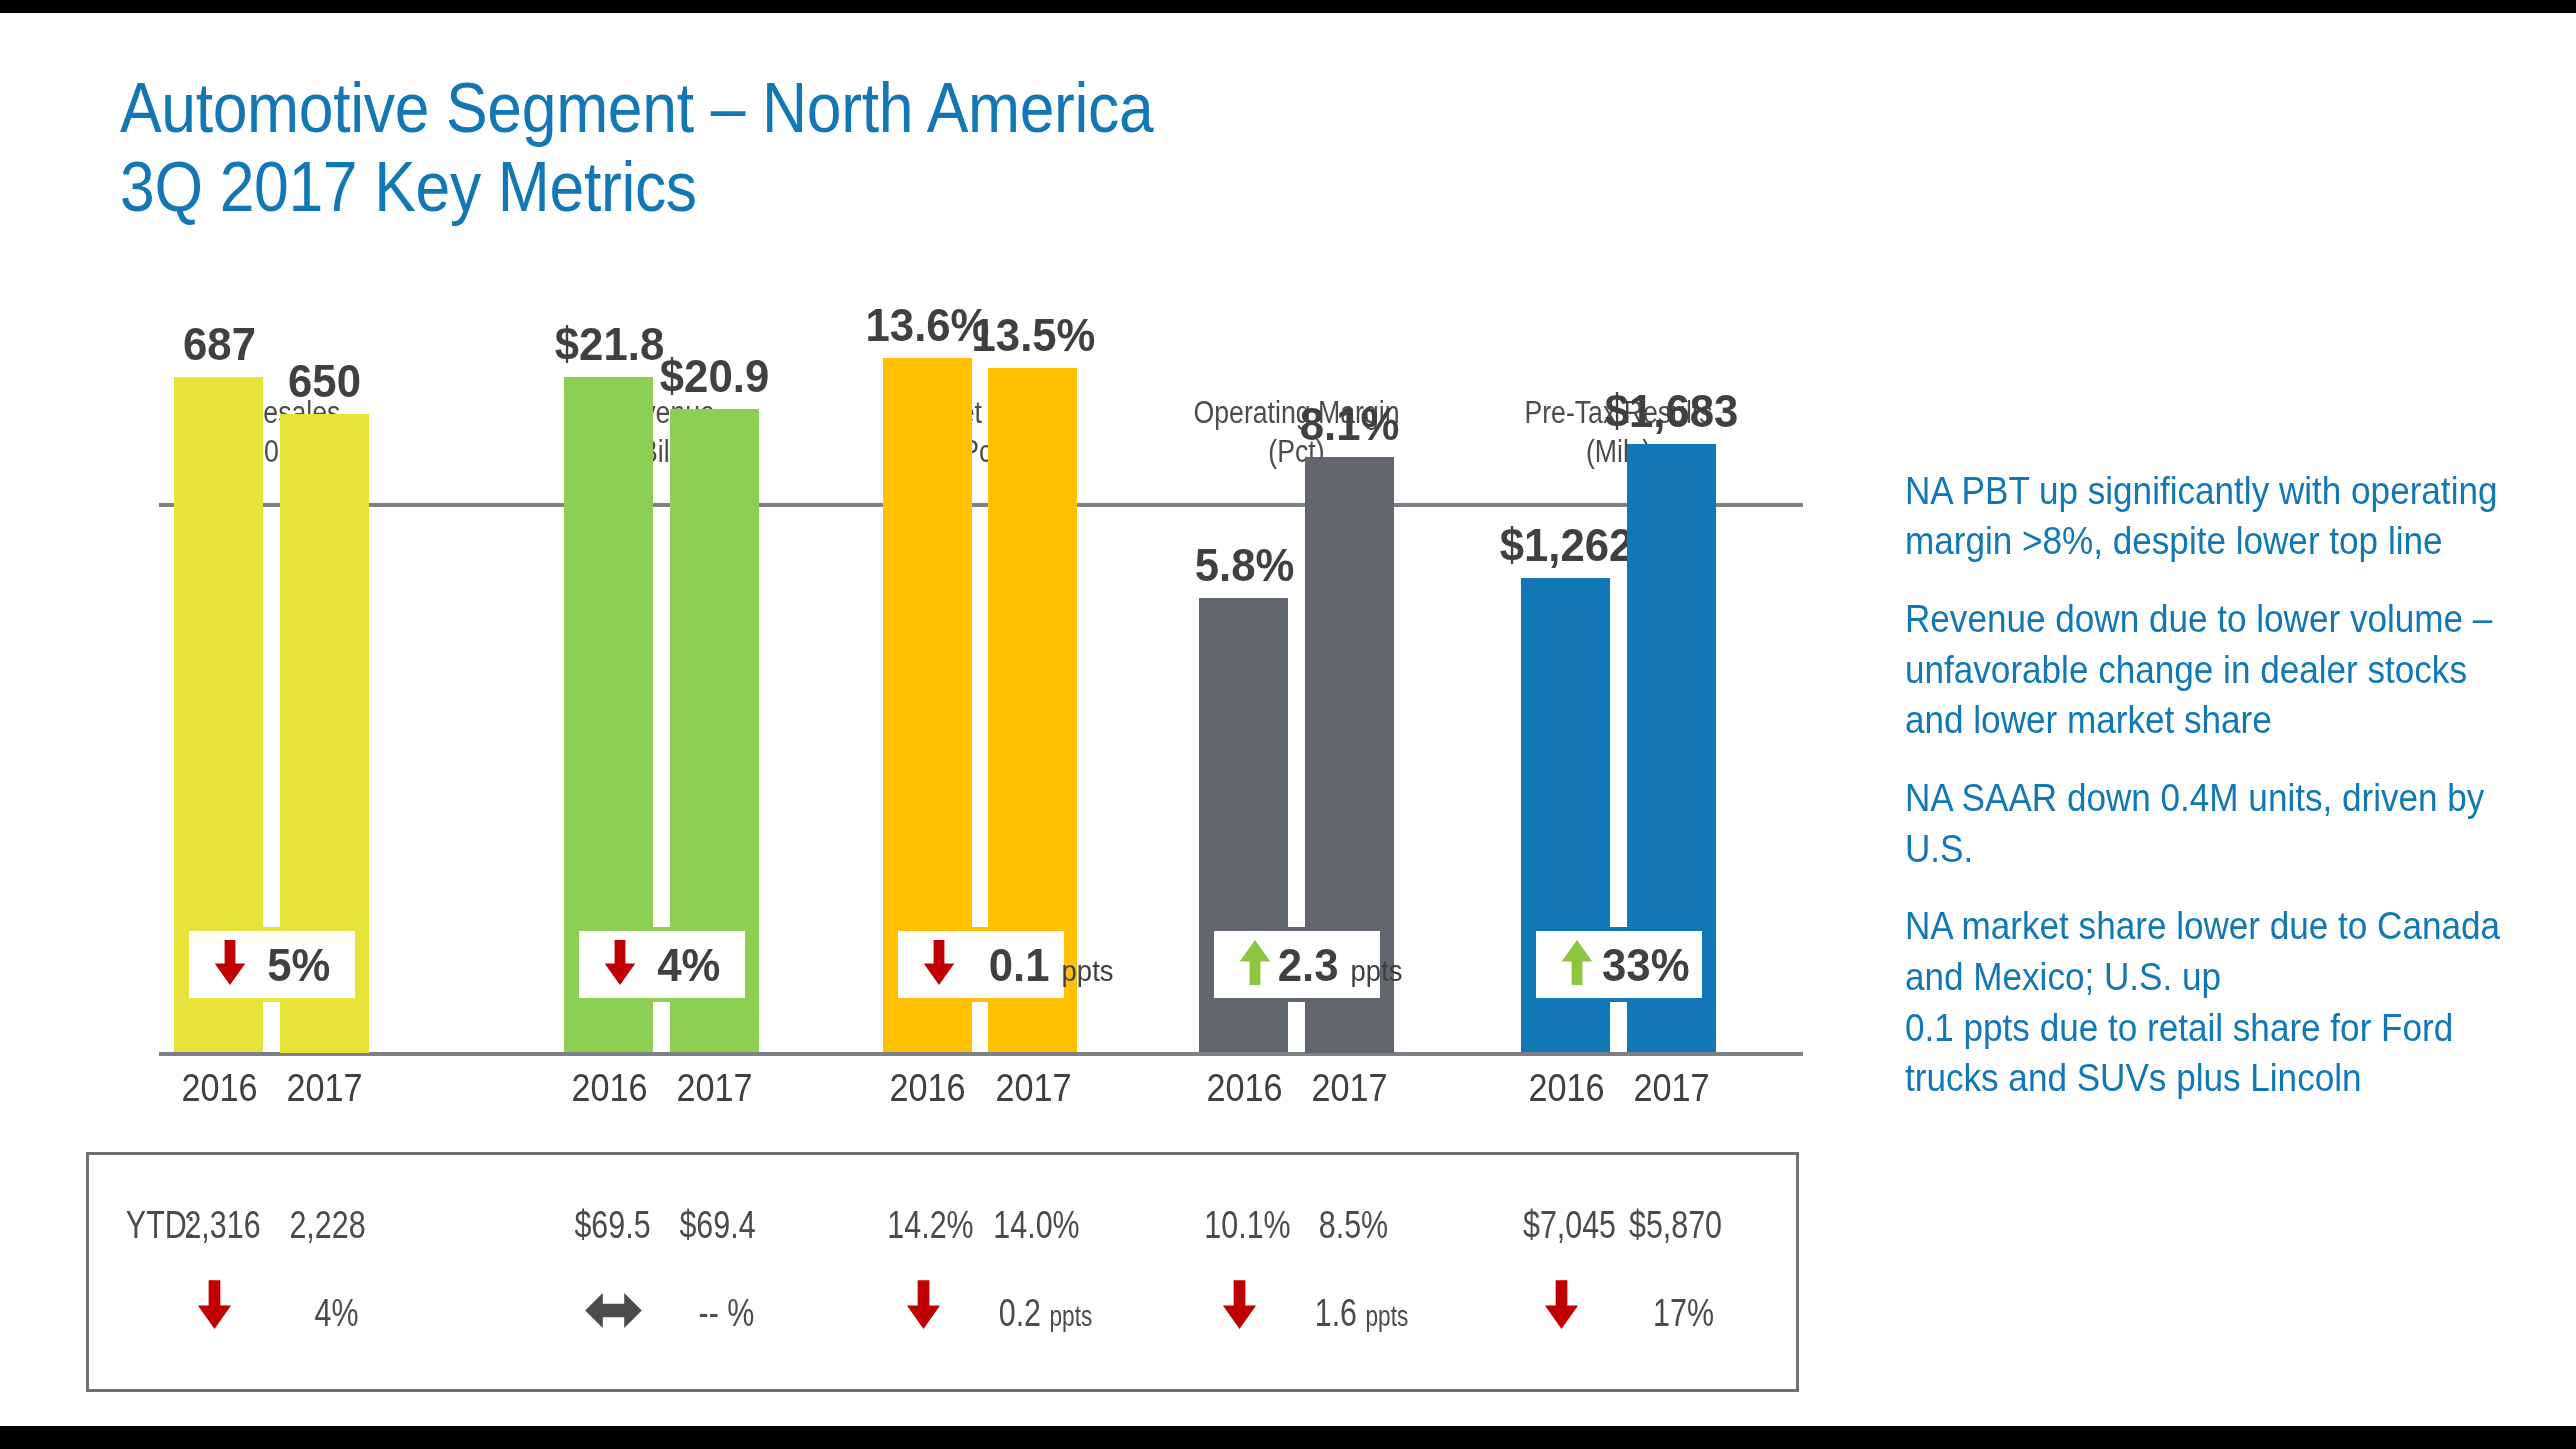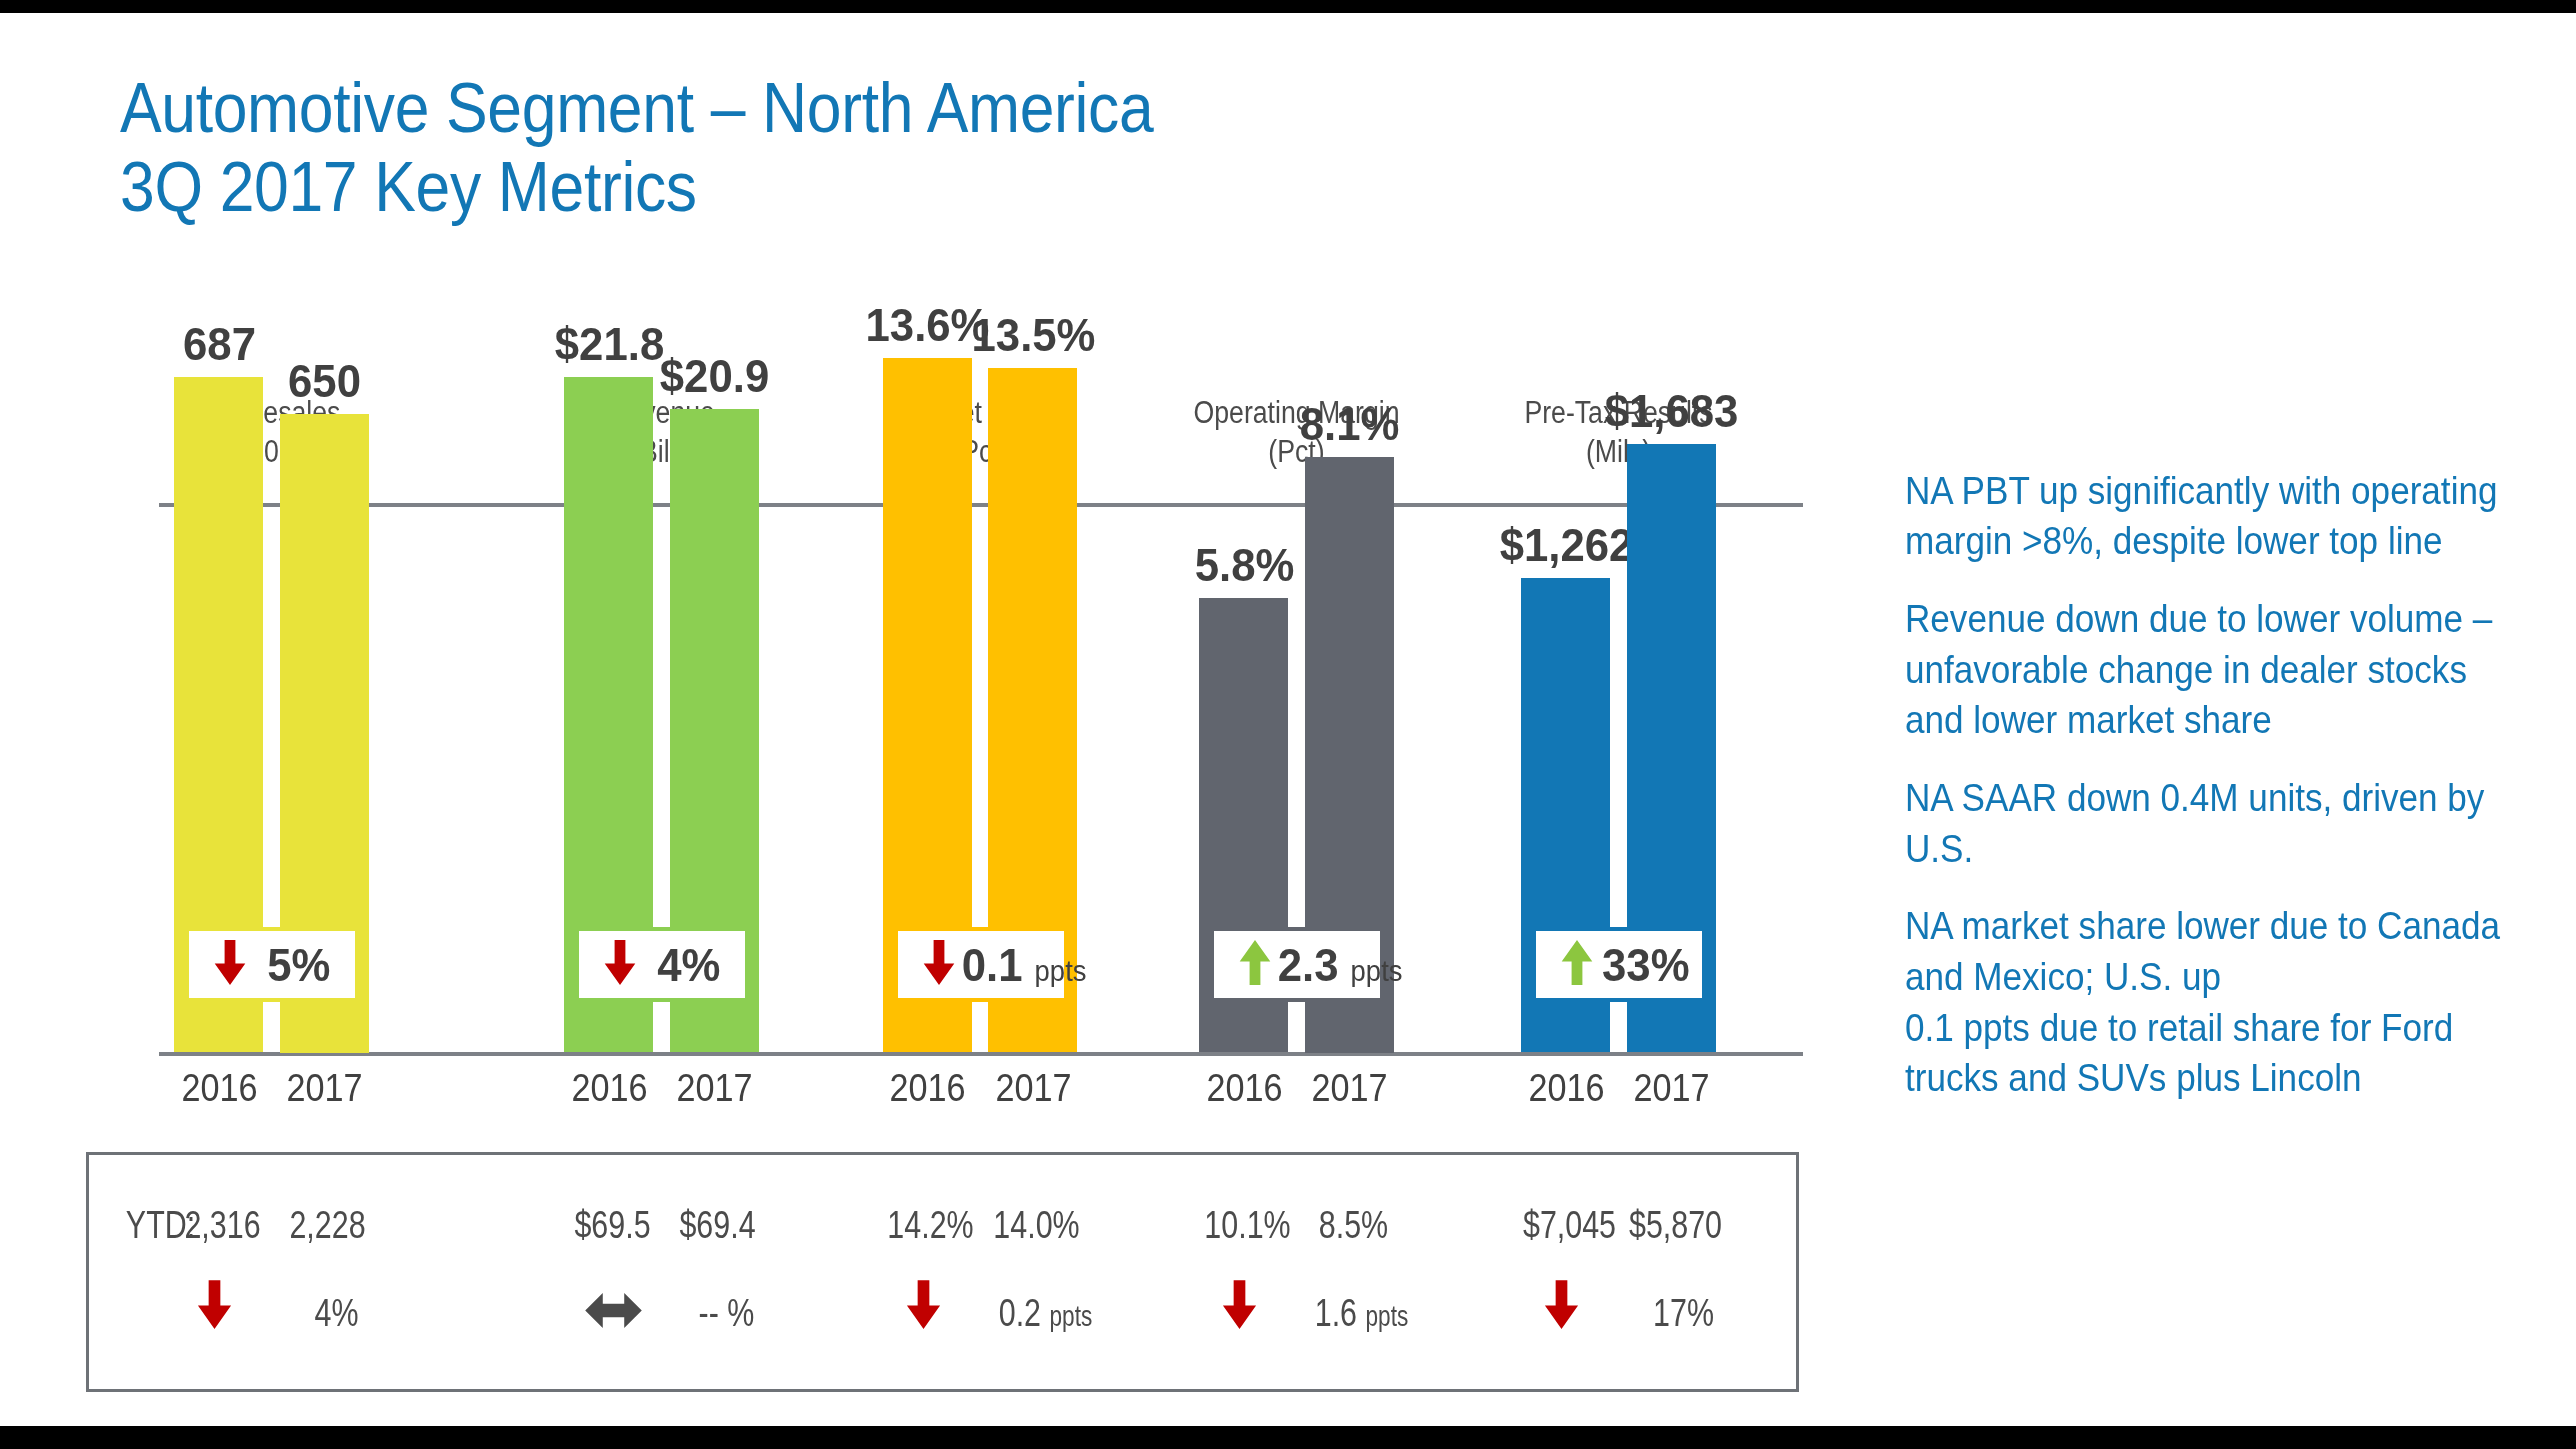--- a/index.html
+++ b/index.html
@@ -115,21 +115,21 @@
         <span class="delta">4%</span>
       </div>
       <div class="col-head" style="left: 775px; top: 380px; width: 411px;">Market Share
 (Pct)</div>
       <div class="bar" style="left: 883px; top: 345px; width: 89px; height: 694px; background: rgb(255, 192, 0);"></div>
       <div class="bar-label" style="left: 820px; top: 284px; width: 215px;">13.6%</div>
       <div class="yearlab" style="left: 838px; top: 1054px; width: 179px;">2016</div>
       <div class="bar" style="left: 988px; top: 355px; width: 89px; height: 684px; background: rgb(255, 192, 0);"></div>
       <div class="bar-label" style="left: 926px; top: 294px; width: 215px;">13.5%</div>
       <div class="yearlab" style="left: 944px; top: 1054px; width: 179px;">2017</div>
-      <div class="callout" style="left: 894px; top: 914px; width: 174px; height: 75px; border-color: rgb(255, 192, 0);">
+      <div class="callout" style="left: 894px; top: 914px; width: 174px; height: 75px; border-color: rgb(255, 192, 0); gap: 27px;">
         <span class="arrow"><svg width="36" height="45" viewBox="0 0 40 50">
             <path d="M14 0 h12 v26 h11 L20 50 L3 26 h11 z" fill="#C00000"></path>
           </svg></span>
         <span class="delta">0.1 <span class="unit">ppts</span></span>
       </div>
       <div class="col-head" style="left: 1091px; top: 380px; width: 411px;">Operating Margin
 (Pct)</div>
       <div class="bar" style="left: 1199px; top: 585px; width: 89px; height: 454px; background: rgb(97, 101, 110);"></div>
       <div class="bar-label" style="left: 1137px; top: 524px; width: 215px;">5.8%</div>
       <div class="yearlab" style="left: 1155px; top: 1054px; width: 179px;">2016</div>

